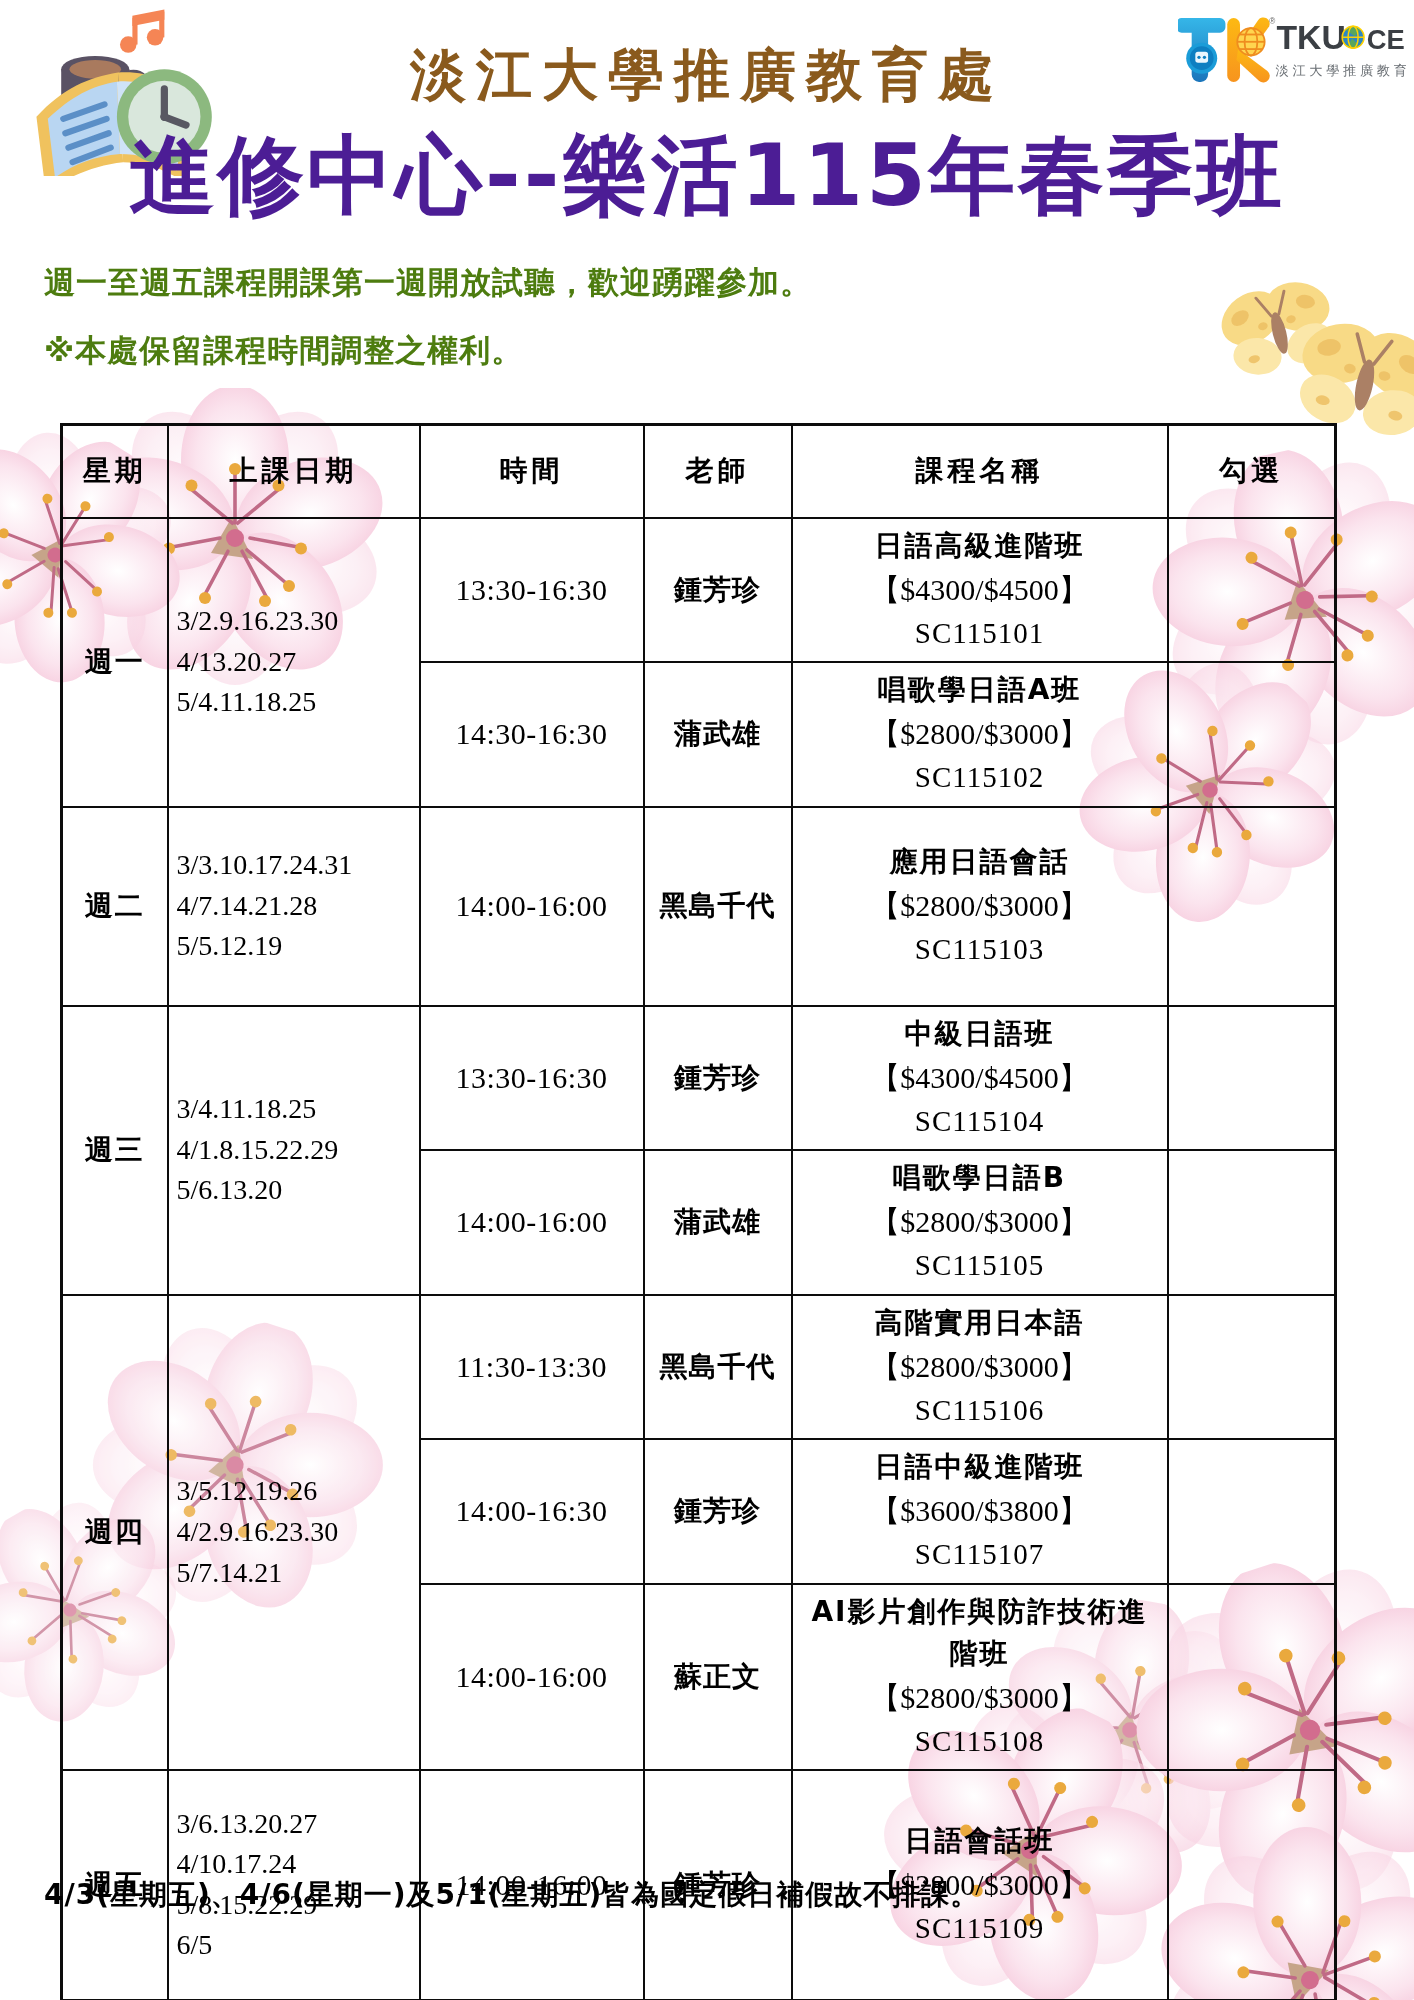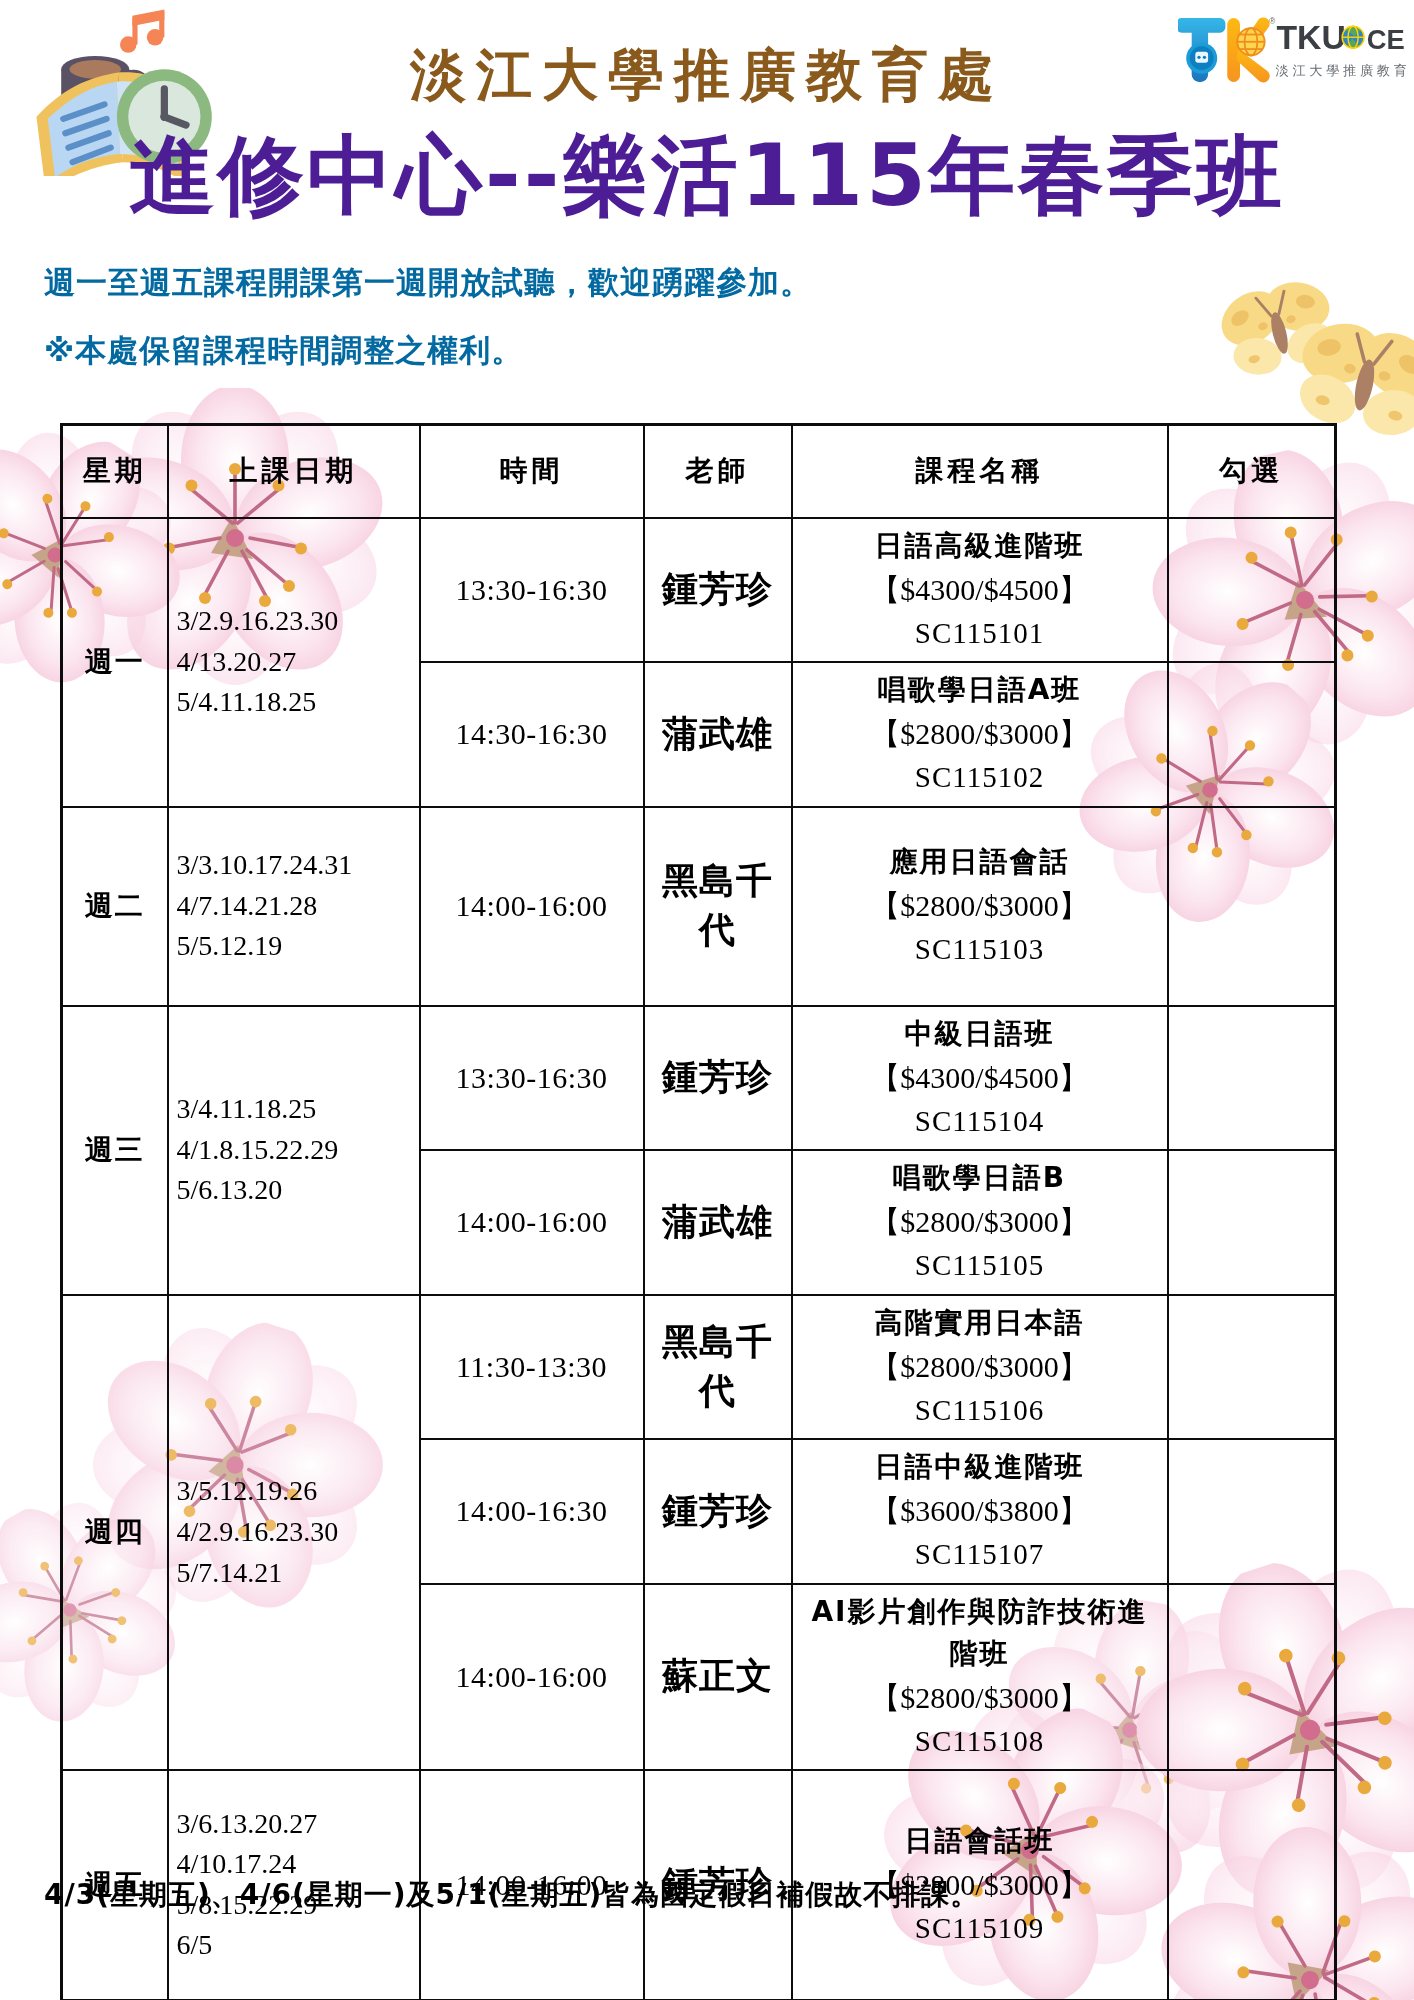--- a/index.html
+++ b/index.html
@@ -7,35 +7,35 @@
         font-family:"Liberation Serif",serif;color:#000;}
   .decor{position:absolute;pointer-events:none;}
   
   .org-title{position:absolute;left:0;top:38px;width:100%;text-align:center;
              font-family:"DejaVu Sans","Liberation Sans",sans-serif;font-weight:800;
              font-size:56px;letter-spacing:10px;color:#8a5a1d;}
   .main-title{position:absolute;left:0;top:118px;width:100%;text-align:center;
               font-family:"DejaVu Sans","Liberation Sans",sans-serif;font-weight:800;
               font-size:86px;letter-spacing:3px;color:#4c1d95;white-space:nowrap;}
   .intro{position:absolute;left:44px;font-family:"DejaVu Sans","Liberation Sans",sans-serif;
-         font-weight:900;font-size:31px;color:#0369a1;letter-spacing:1px;white-space:nowrap;}
+         font-weight:900;font-size:31px;color:#4d7c0f;letter-spacing:1px;white-space:nowrap;}
   .intro.l1{top:262px;} .intro.l2{top:330px;}
   
   .logo{position:absolute;left:1178px;top:12px;width:228px;height:76px;}
   
   .tablewrap{position:absolute;left:60px;top:423px;}
   table{border-collapse:collapse;table-layout:fixed;width:1274px;background:transparent;}
   th,td{border:2px solid #0c0c0c;padding:0;text-align:center;vertical-align:middle;background:transparent;}
   table{border:3px solid #0c0c0c;}
   thead tr{height:93px;}
   th{font-family:"DejaVu Sans","Liberation Sans",sans-serif;font-weight:600;font-size:28px;letter-spacing:4px;}
   .day-cell{font-family:"DejaVu Sans","Liberation Sans",sans-serif;font-weight:600;font-size:28px;letter-spacing:2px;margin-top:28px;}
   .dates-cell{text-align:left;padding:4px 4px 4px 8px;font-size:28px;line-height:1.45;margin-left:24px;}
   .time-cell{font-size:30px;letter-spacing:.5px;}
-  .teacher-cell{font-family:"DejaVu Sans","Liberation Sans",sans-serif;font-weight:600;font-size:36px;letter-spacing:1px;}
+  .teacher-cell{font-family:"DejaVu Sans","Liberation Sans",sans-serif;font-weight:600;font-size:28px;letter-spacing:1px;}
   .course-cell{padding:6px 8px;line-height:1.5;}
   .course-name{font-family:"DejaVu Sans","Liberation Sans",sans-serif;font-weight:600;font-size:28px;letter-spacing:2px;}
   .course-price{font-size:30px;}
   .course-code{font-size:29px;letter-spacing:1px;}
   
   .note{position:absolute;left:44px;top:1876px;font-family:"DejaVu Sans","Liberation Sans",sans-serif;
         font-weight:900;font-size:28px;color:#000;letter-spacing:1px;white-space:nowrap;}
 </style>
 </head>
 <body>

